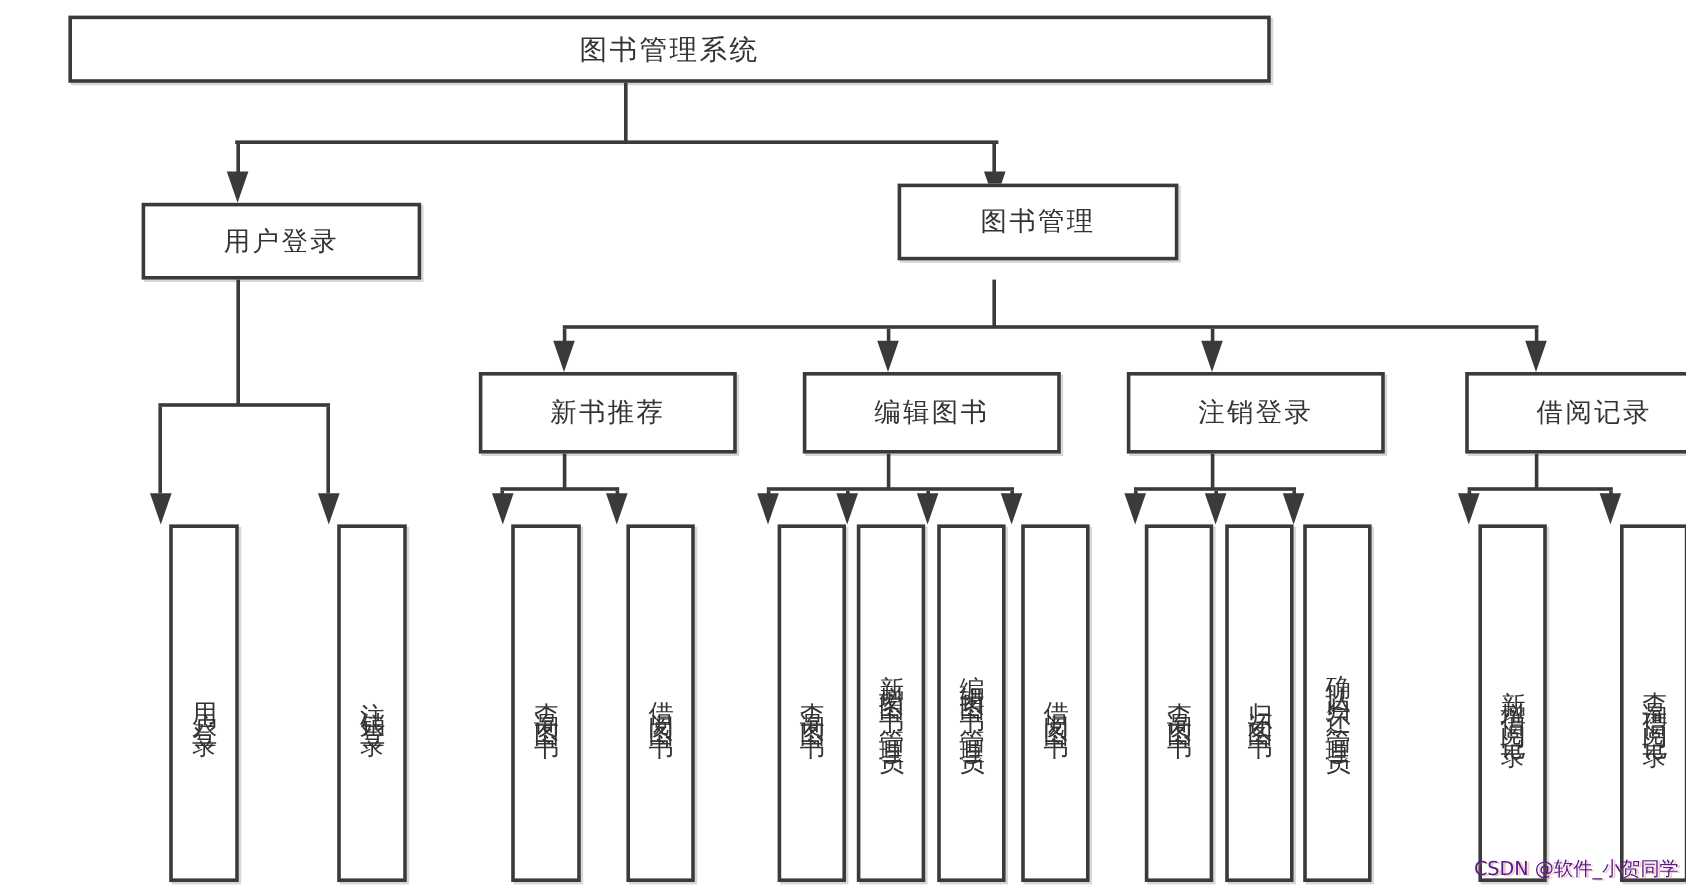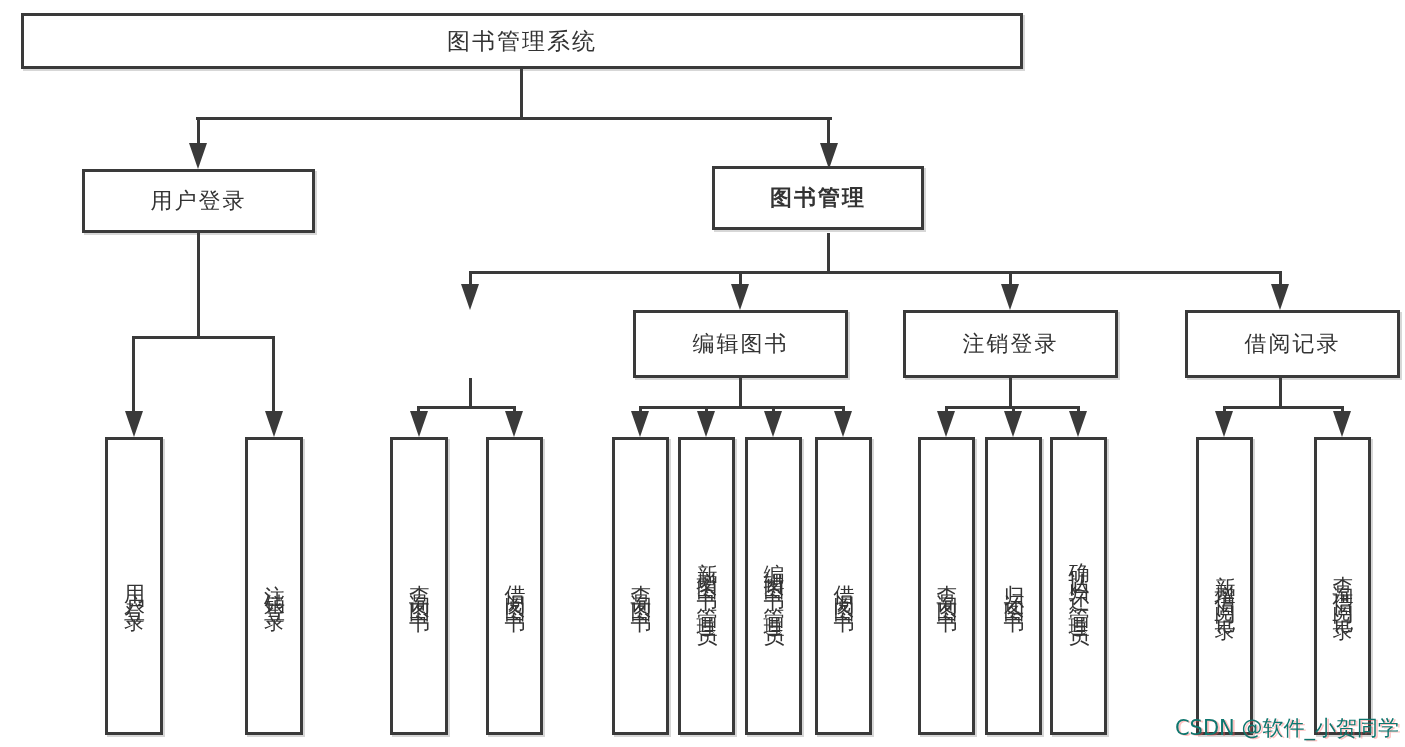--- a/index.html
+++ b/index.html
@@ -6,40 +6,41 @@
   .canvas {
     position:relative; width:1405px; height:747px; background:#ffffff;
     font-family:"DejaVu Sans","Liberation Sans",sans-serif; overflow:hidden;
     color:#333333;
   }
   .node {
     position:absolute; box-sizing:border-box;
     border:3px solid #3a3a3a; background:#ffffff;
     display:flex; align-items:center; justify-content:center;
     box-shadow:2px 2px 0 rgba(140,140,140,0.35);
+    margin-left:36px;
   }
   .hnode { font-size:22px; letter-spacing:2px; }
   .title-node { font-size:23px; letter-spacing:2px; }
   .vnode .vtext {
     writing-mode:vertical-rl; text-orientation:mixed;
     font-size:21px; letter-spacing:9px; line-height:1;
     white-space:nowrap;
   }
   .hline, .vline { position:absolute; background:#3a3a3a; }
   .hline { height:3px; }
   .vline { width:3px; }
   .arrow-down {
     position:absolute; width:0; height:0;
     border-left:9px solid transparent;
     border-right:9px solid transparent;
     border-top:26px solid #3a3a3a;
   }
   .watermark {
     position:absolute; top:714px; right:6px; z-index:9;
-    font-size:21px; color:#0f766e;
+    font-size:16px; color:#4c1d95;
     text-shadow:2px 1px 0 rgba(252,92,92,0.38);
     white-space:nowrap;
   }
 </style>
 </head>
 <body>
 
 <div class="canvas">
 
   <div class="node title-node" style="left:21px; top:13px; width:1002px; height:56px;">
@@ -49,21 +50,21 @@
   <div class="vline" style="left:520px; top:69px; height:50px;"></div>
   <div class="hline" style="left:196px; top:117px; width:636px;"></div>
   <div class="vline" style="left:197px; top:120px; height:26px;"></div>
   <div class="arrow-down" style="left:189px; top:143px;"></div>
   <div class="vline" style="left:827px; top:120px; height:26px;"></div>
   <div class="arrow-down" style="left:820px; top:143px;"></div>
 
   <div class="node hnode" style="left:82px; top:169px; width:233px; height:64px;">
     <span>用户登录</span>
   </div>
-  <div class="node hnode" style="left:712px; top:166px; width:212px; height:64px;font-weight:bold;">
+  <div class="node hnode" style="left:712px; top:153px; width:234px; height:64px;">
     <span>图书管理</span>
   </div>
 
   <div class="vline" style="left:197px; top:233px; height:104px;"></div>
   <div class="hline" style="left:132px; top:336px; width:143px;"></div>
   <div class="vline" style="left:132px; top:339px; height:72px;"></div>
   <div class="arrow-down" style="left:125px; top:411px;"></div>
   <div class="vline" style="left:272px; top:339px; height:72px;"></div>
   <div class="arrow-down" style="left:265px; top:411px;"></div>
 
@@ -71,20 +72,23 @@
   <div class="hline" style="left:469px; top:271px; width:813px;"></div>
   <div class="vline" style="left:469px; top:274px; height:12px;"></div>
   <div class="arrow-down" style="left:461px; top:284px;"></div>
   <div class="vline" style="left:739px; top:274px; height:12px;"></div>
   <div class="arrow-down" style="left:731px; top:284px;"></div>
   <div class="vline" style="left:1009px; top:274px; height:12px;"></div>
   <div class="arrow-down" style="left:1001px; top:284px;"></div>
   <div class="vline" style="left:1279px; top:274px; height:12px;"></div>
   <div class="arrow-down" style="left:1271px; top:284px;"></div>
 
+  <div class="node hnode" style="left:363px; top:310px; width:215px; height:68px;">
+    <span>新书推荐</span>
+  </div>
   <div class="node hnode" style="left:633px; top:310px; width:215px; height:68px;">
     <span>编辑图书</span>
   </div>
   <div class="node hnode" style="left:903px; top:310px; width:215px; height:68px;">
     <span>注销登录</span>
   </div>
   <div class="node hnode" style="left:1185px; top:310px; width:215px; height:68px;">
     <span>借阅记录</span>
   </div>
 

